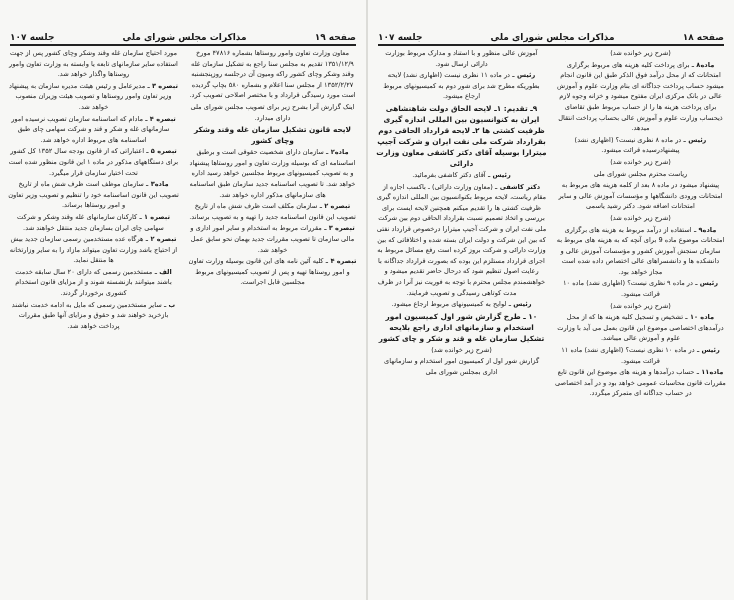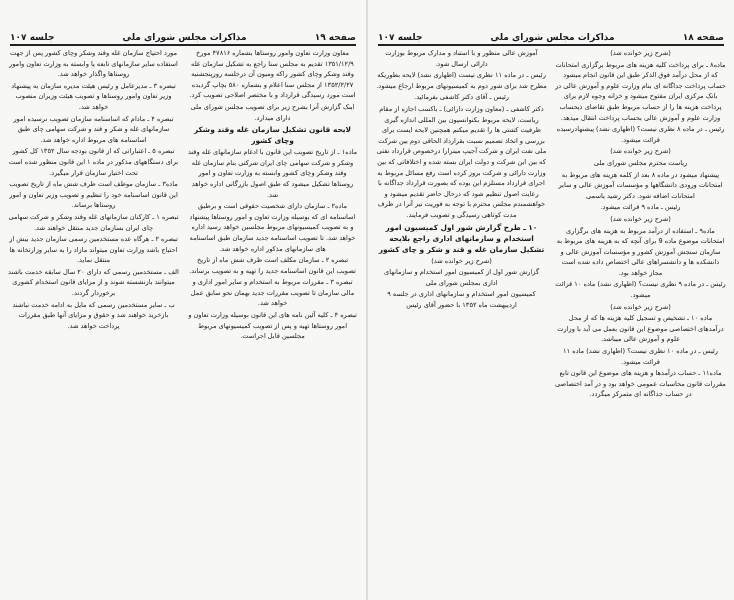--- a/index.html
+++ b/index.html
@@ -6,38 +6,37 @@
   body{width:734px;height:600px;background:#f4f4f2;overflow:hidden;position:relative;font-family:"DejaVu Sans",sans-serif;color:#1a1a1a;}
   .page{position:absolute;top:0;height:600px;background:#f7f7f5;overflow:hidden;}
   .page.left{left:0;width:366px;}
   .page.right{left:368px;width:366px;}
   .gutter{position:absolute;left:366px;top:0;width:2px;height:600px;background:#dcdcd8;}
   .header{position:absolute;top:28px;left:10px;right:10px;height:14px;border-bottom:2px solid #222;display:flex;justify-content:space-between;align-items:flex-end;direction:rtl;font-size:9px;font-weight:bold;padding-bottom:2px;}
   .cols{position:absolute;top:48px;left:8px;right:8px;bottom:6px;display:flex;direction:rtl;gap:8px;}
   .col{flex:1;direction:rtl;text-align:justify;font-size:6.6px;line-height:10.6px;overflow:hidden;}
   .col p{margin:0 0 1px 0;text-align:center;}
   .center{text-align:center;}
-  .bold{font-weight:normal;}
+  .bold{font-weight:bold;}
   .heading{text-align:center;font-weight:bold;font-size:7.4px;line-height:11px;margin:3px 0;}
 </style>
 </head>
 <body>
 
 <div class="page left">
   <div class="header">
     <span>صفحه ۱۹</span>
     <span>مذاکرات مجلس شورای ملی</span>
     <span>جلسه ۱۰۷</span>
   </div>
   <div class="cols">
     <div class="col">
         <p>معاون وزارت تعاون وامور روستاها بشماره ۴۷۸۱۶ مورخ ۱۳۵۱/۱۲/۹ تقدیم به مجلس سنا راجع به تشکیل سازمان غله وقند وشکر وچای کشور راکه ومیون آن درجلسه روزپنجشنبه ۱۳۵۲/۲/۲۷ از مجلس سنا اعلام و بشماره ۵۸۰ بچاپ گردیده است مورد رسیدگی قرارداد و با مختصر اصلاحی تصویب کرد.</p>
         <p>اینک گزارش آنرا بشرح زیر برای تصویب مجلس شورای ملی دارای میدارد.</p>
         <p class="heading">لایحه قانون تشکیل سازمان غله وقند وشکر وچای کشور</p>
-        <p><span class="bold">ماده۱ ـ </span><span>از تاریخ تصویب این قانون با ادغام سازمانهای غله وقند وشکر و شرکت سهامی چای ایران شرکتی بنام سازمان غله وقند وشکر وچای کشور وابسته به وزارت تعاون و امور روستاها تشکیل میشود که طبق اصول بازرگانی اداره خواهد شد.</span></p>
         <p><span class="bold">ماده۲ ـ </span><span>سازمان دارای شخصیت حقوقی است و برطبق اساسنامه ای که بوسیله وزارت تعاون و امور روستاها پیشنهاد و به تصویب کمیسیونهای مربوط مجلسین خواهد رسید اداره خواهد شد. تا تصویب اساسنامه جدید سازمان طبق اساسنامه های سازمانهای مذکور اداره خواهد شد.</span></p>
         <p><span class="bold">تبصره ۲ ـ </span><span>سازمان مکلف است ظرف شش ماه از تاریخ تصویب این قانون اساسنامه جدید را تهیه و به تصویب برساند.</span></p>
         <p><span class="bold">تبصره ۳ ـ </span><span>مقررات مربوط به استخدام و سایر امور اداری و مالی سازمان تا تصویب مقررات جدید بهمان نحو سابق عمل خواهد شد.</span></p>
         <p><span class="bold">تبصره ۴ ـ </span><span>کلیه آئین نامه های این قانون بوسیله وزارت تعاون و امور روستاها تهیه و پس از تصویب کمیسیونهای مربوط مجلسین قابل اجراست.</span></p>
       </div>
     <div class="col">
         <p>مورد احتیاج سازمان غله وقند وشکر وچای کشور پس از جهت استفاده سایر سازمانهای تابعه یا وابسته به وزارت تعاون وامور روستاها واگذار خواهد شد.</p>
         <p><span class="bold">تبصره ۳ ـ </span><span>مدیرعامل و رئیس هیئت مدیره سازمان به پیشنهاد وزیر تعاون وامور روستاها و تصویب هیئت وزیران منصوب خواهد شد.</span></p>
         <p><span class="bold">تبصره ۴ ـ </span><span>مادام که اساسنامه سازمان تصویب نرسیده امور سازمانهای غله و شکر و قند و شرکت سهامی چای طبق اساسنامه های مربوط اداره خواهد شد.</span></p>
         <p><span class="bold">تبصره ۵ ـ </span><span>اعتباراتی که از قانون بودجه سال ۱۳۵۲ کل کشور برای دستگاههای مذکور در ماده ۱ این قانون منظور شده است تحت اختیار سازمان قرار میگیرد.</span></p>
@@ -59,33 +58,33 @@
     <span>جلسه ۱۰۷</span>
   </div>
   <div class="cols">
     <div class="col">
         <p class="center">(شرح زیر خوانده شد)</p>
         <p><span class="bold">ماده۸ ـ </span><span>برای پرداخت کلیه هزینه های مربوط برگزاری امتحانات که از محل درآمد فوق الذکر طبق این قانون انجام میشود حساب پرداخت جداگانه ای بنام وزارت علوم و آموزش عالی در بانک مرکزی ایران مفتوح میشود و خزانه وجوه لازم برای پرداخت هزینه ها را از حساب مربوط طبق تقاضای ذیحساب وزارت علوم و آموزش عالی بحساب پرداخت انتقال میدهد.</span></p>
         <p><span class="bold">رئیس ـ </span><span>در ماده ۸ نظری نیست؟ (اظهاری نشد) پیشنهادرسیده قرائت میشود.</span></p>
         <p class="center">(شرح زیر خوانده شد)</p>
         <p>ریاست محترم مجلس شورای ملی</p>
         <p>پیشنهاد میشود در ماده ۸ بعد از کلمه هزینه های مربوط به امتحانات ورودی دانشگاهها و مؤسسات آموزش عالی و سایر امتحانات اضافه شود. دکتر رشید یاسمی</p>
-        <p><span class="bold">رئیس ـ </span><span>ماده ۹ قرائت میشود.</span></p>
         <p class="center">(شرح زیر خوانده شد)</p>
         <p><span class="bold">ماده۹ ـ </span><span>استفاده از درآمد مربوط به هزینه های برگزاری امتحانات موضوع ماده 9 برای آنچه که به هزینه های مربوط به سازمان سنجش آموزش کشور و مؤسسات آموزش عالی و دانشکده ها و دانشسراهای عالی اختصاص داده شده است مجاز خواهد بود.</span></p>
         <p><span class="bold">رئیس ـ </span><span>در ماده ۹ نظری نیست؟ (اظهاری نشد) ماده ۱۰ قرائت میشود.</span></p>
         <p class="center">(شرح زیر خوانده شد)</p>
         <p><span class="bold">ماده ۱۰ ـ </span><span>تشخیص و تسجیل کلیه هزینه ها که از محل درآمدهای اختصاصی موضوع این قانون بعمل می آید با وزارت علوم و آموزش عالی میباشد.</span></p>
         <p><span class="bold">رئیس ـ </span><span>در ماده ۱۰ نظری نیست؟ (اظهاری نشد) ماده ۱۱ قرائت میشود.</span></p>
         <p><span class="bold">ماده۱۱ ـ </span><span>حساب درآمدها و هزینه های موضوع این قانون تابع مقررات قانون محاسبات عمومی خواهد بود و در آمد اختصاصی در حساب جداگانه ای متمرکز میگردد.</span></p>
       </div>
     <div class="col">
         <p>آموزش عالی منظور و با استناد و مدارک مربوط بوزارت دارائی ارسال شود.</p>
         <p><span class="bold">رئیس ـ </span><span>در ماده ۱۱ نظری نیست (اظهاری نشد) لایحه بطوریکه مطرح شد برای شور دوم به کمیسیونهای مربوط ارجاع میشود.</span></p>
+        <p class="heading">۹ـ تقدیم: ۱ـ لایحه الحاق دولت شاهنشاهی ایران به کنوانسیون بین المللی اندازه گیری ظرفیت کشتی ها ۲ـ لایحه قرارداد الحاقی دوم بقرارداد شرکت ملی نفت ایران و شرکت آجیپ میترارا بوسیله آقای دکتر کاشفی معاون وزارت دارائی</p>
         <p><span class="bold">رئیس ـ </span><span>آقای دکتر کاشفی بفرمائید.</span></p>
         <p><span class="bold">دکتر کاشفی ـ </span><span>(معاون وزارت دارائی) ـ باکسب اجازه از مقام ریاست، لایحه مربوط بکنوانسیون بین المللی اندازه گیری ظرفیت کشتی ها را تقدیم میکنم همچنین لایحه ایست برای بررسی و اتخاذ تصمیم نسبت بقرارداد الحاقی دوم بین شرکت ملی نفت ایران و شرکت آجیپ میترارا درخصوص قرارداد نفتی که بین این شرکت و دولت ایران بسته شده و اختلافاتی که بین وزارت دارائی و شرکت بروز کرده است رفع مسائل مربوط به اجرای قرارداد مستلزم این بوده که بصورت قرارداد جداگانه با رعایت اصول تنظیم شود که درحال حاضر تقدیم میشود و خواهشمندم مجلس محترم با توجه به فوریت نیز آنرا در ظرف مدت کوتاهی رسیدگی و تصویب فرمایند.</span></p>
+        <p><span class="bold">رئیس ـ </span><span>لوایح به کمیسیونهای مربوط ارجاع میشود.</span></p>
         <p class="heading">۱۰ ـ طرح گزارش شور اول کمیسیون امور استخدام و سازمانهای اداری راجع بلایحه تشکیل سازمان غله و قند و شکر و چای کشور</p>
         <p class="center">(شرح زیر خوانده شد)</p>
         <p>گزارش شور اول از کمیسیون امور استخدام و سازمانهای اداری بمجلس شورای ملی</p>
-        <p>کمیسیون امور استخدام و سازمانهای اداری در جلسه ۹ اردیبهشت ماه ۱۳۵۲ با حضور آقای رئیس</p>
       </div>
   </div>
 </div>
 
 </body></html>

